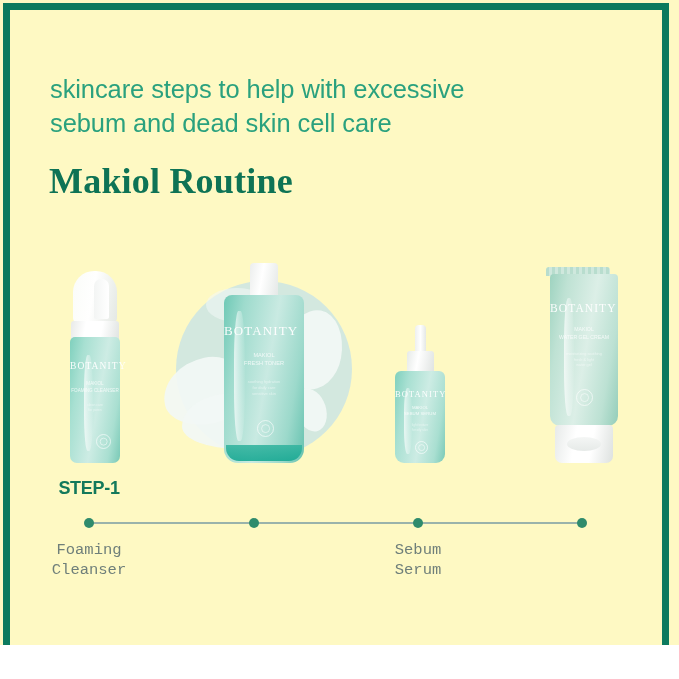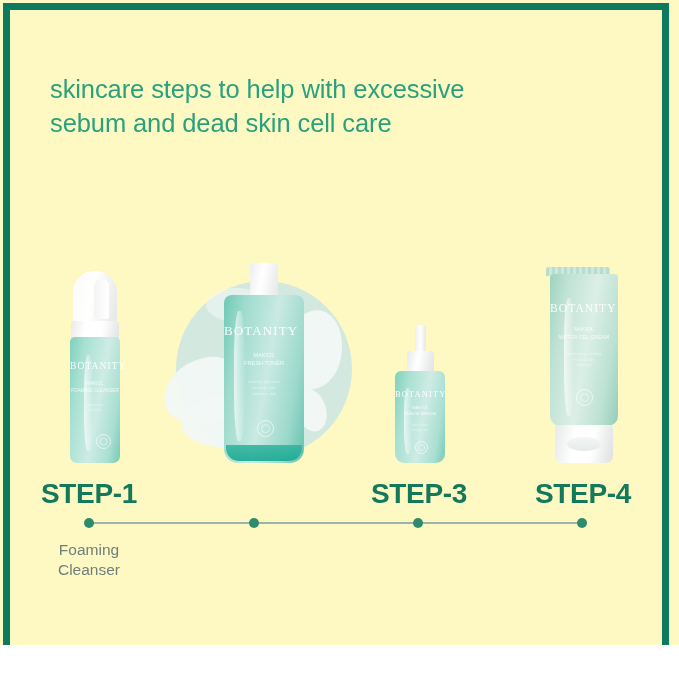--- a/index.html
+++ b/index.html
@@ -248,21 +248,21 @@
     border-radius: 50%;
     background: linear-gradient(180deg,#f4f6f5,#e6eae8);
   }
 
   
   .step-label {
     position: absolute;
     top: 478px;
     width: 140px;
     text-align: center;
-    font-size: 28px;
+    font-size: 18px;
     font-weight: bold;
     color: #13795b;
     letter-spacing: -0.3px;
   }
   #timeline {
     position: absolute;
     left: 89px;
     top: 522px;
     width: 493px;
     height: 2px;
@@ -278,31 +278,33 @@
   }
   .caption {
     position: absolute;
     top: 540px;
     width: 150px;
     text-align: center;
     font-size: 15.5px;
     line-height: 20px;
     color: #6f7f7a;
     white-space: pre-line;
+    font-family: Liberation Mono, monospace;
   }
 </style>
 </head>
 <body>
 
 <div id="page">
 
   <div id="frame"></div>
 
   <div id="subtitle">skincare steps to help with excessive
 sebum and dead skin cell care</div>
+  <div id="title">Makiol Routine</div>
 
   <div id="stage">
 
     <div id="toner-backdrop"></div>
     <div class="blob" id="blob-a"></div>
     <div class="blob" id="blob-b"></div>
     <div class="blob" id="blob-c"></div>
     <div class="blob" id="blob-d"></div>
     <div class="blob" id="blob-e"></div>
 
@@ -362,25 +364,25 @@
 fresh &amp; light
 water gel</div>
         <div class="seal" style="left:26px;bottom:20px;width:15px;height:15px;"></div>
       </div>
       <div class="tube-cap"></div>
     </div>
 
   </div>
 
   <div class="step-label" style="left:19px;">STEP-1</div>
-  <div class="step-label" style="left:349px;">STEP-3</div>
-  <div class="step-label" style="left:513px;">STEP-4</div>
 
   <div id="timeline"></div>
   <div class="dot" style="left:84px;"></div>
   <div class="dot" style="left:249px;"></div>
   <div class="dot" style="left:413px;"></div>
   <div class="dot" style="left:577px;"></div>
 
   <div class="caption" style="left:14px;">Foaming
 Cleanser</div>
+  <div class="caption" style="left:343px;">Sebum
+Serum</div>
 
 </div>
 
 </body></html>

